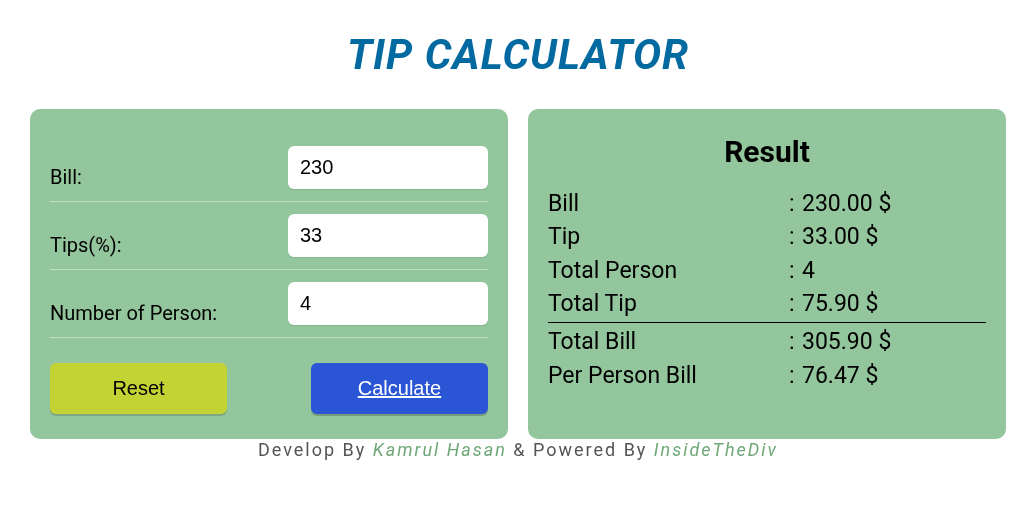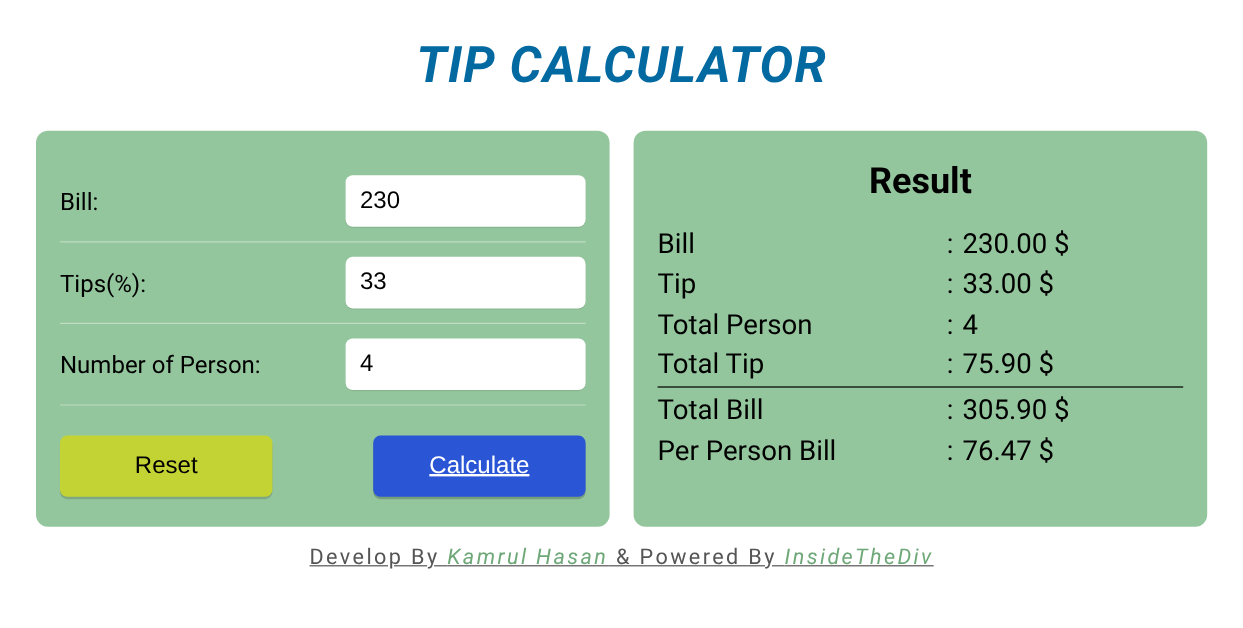--- a/index.html
+++ b/index.html
@@ -30,21 +30,21 @@
     }
     .panel {
       background: #94c69d;
       border-radius: 10px;
       padding: 25px 20px;
       flex: 1;
       max-width: 480px;
     }
     .form-row {
       display: flex;
-      align-items: center;
+      align-items: flex-end;
       justify-content: space-between;
       padding: 12px 0;
       border-bottom: 1px solid rgba(255,255,255,0.4);
       gap: 36px;
     }
     .form-row:last-of-type {
       border-bottom: 1px solid rgba(255,255,255,0.4);
     }
     .form-label {
       font-size: 20px;
@@ -112,22 +112,20 @@
     .result-divider {
       border: none;
       border-top: 1.5px solid #000;
       margin: 2px 0;
     }
     .footer {
       text-align: center;
       font-size: 18px;
       color: #555;
       letter-spacing: 2px;
-      margin-top: 15px;
-      text-decoration: underline;
     }
     .footer-link {
       color: #6fa878;
       font-style: italic;
       text-decoration: none;
     }
   </style>
 </head>
 <body>
 

